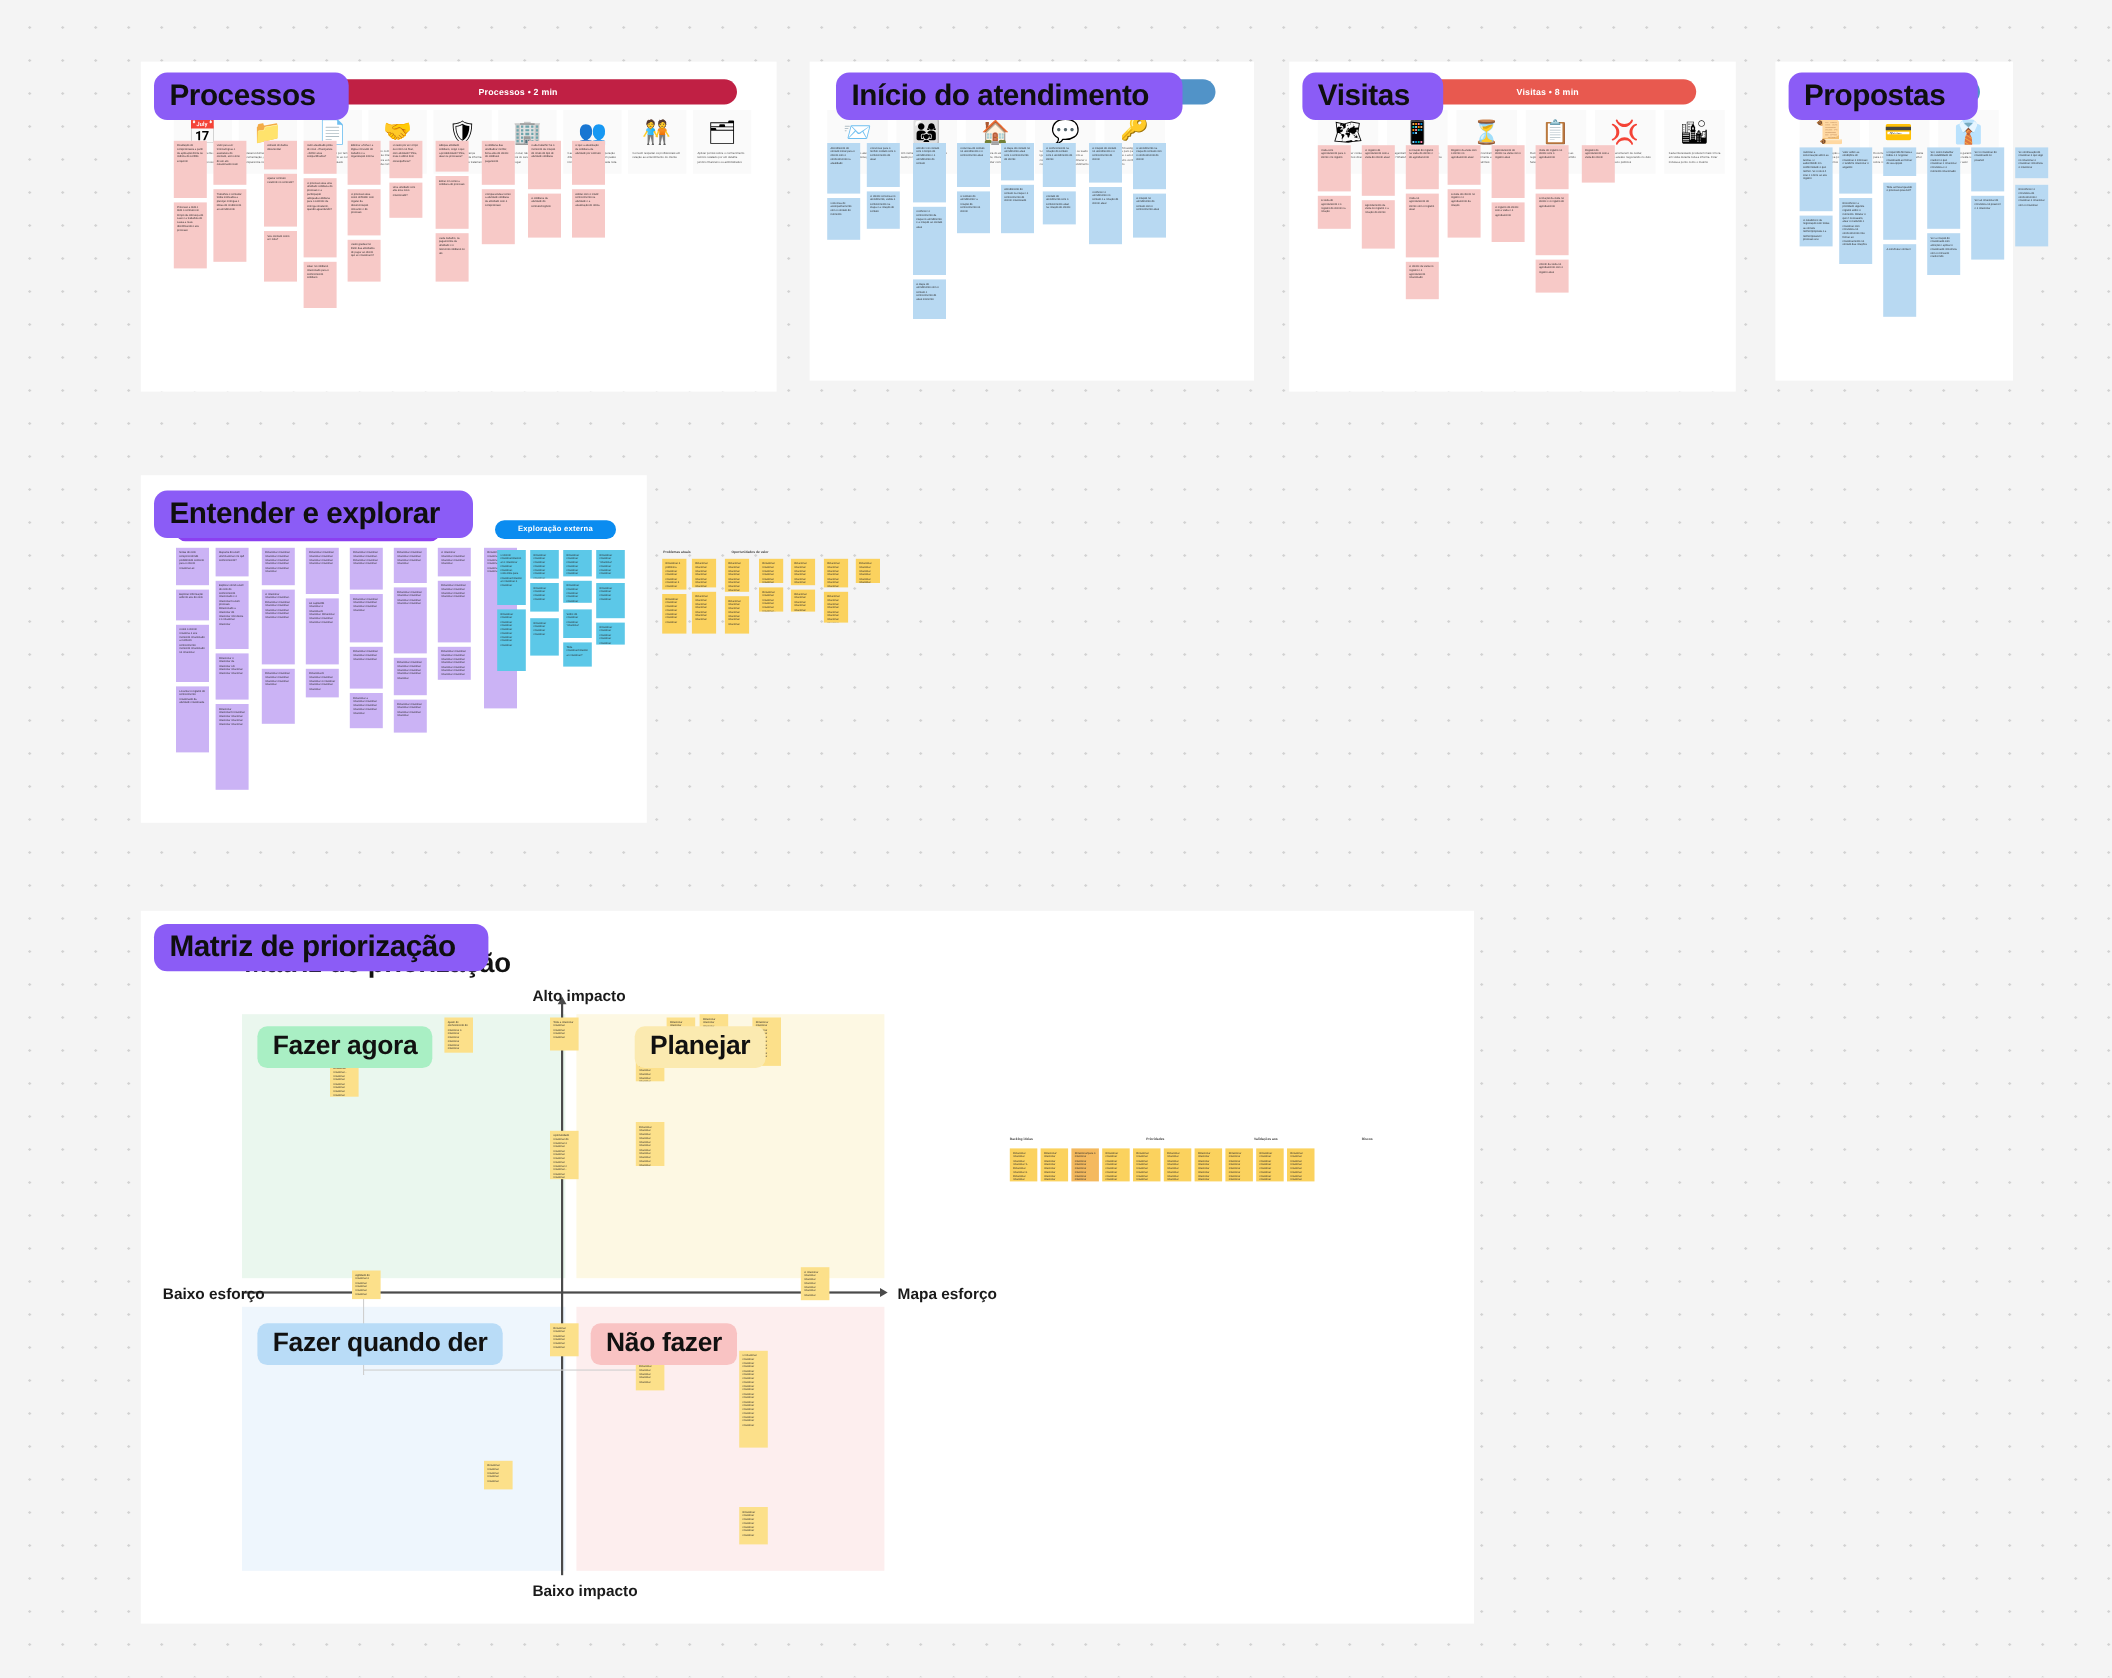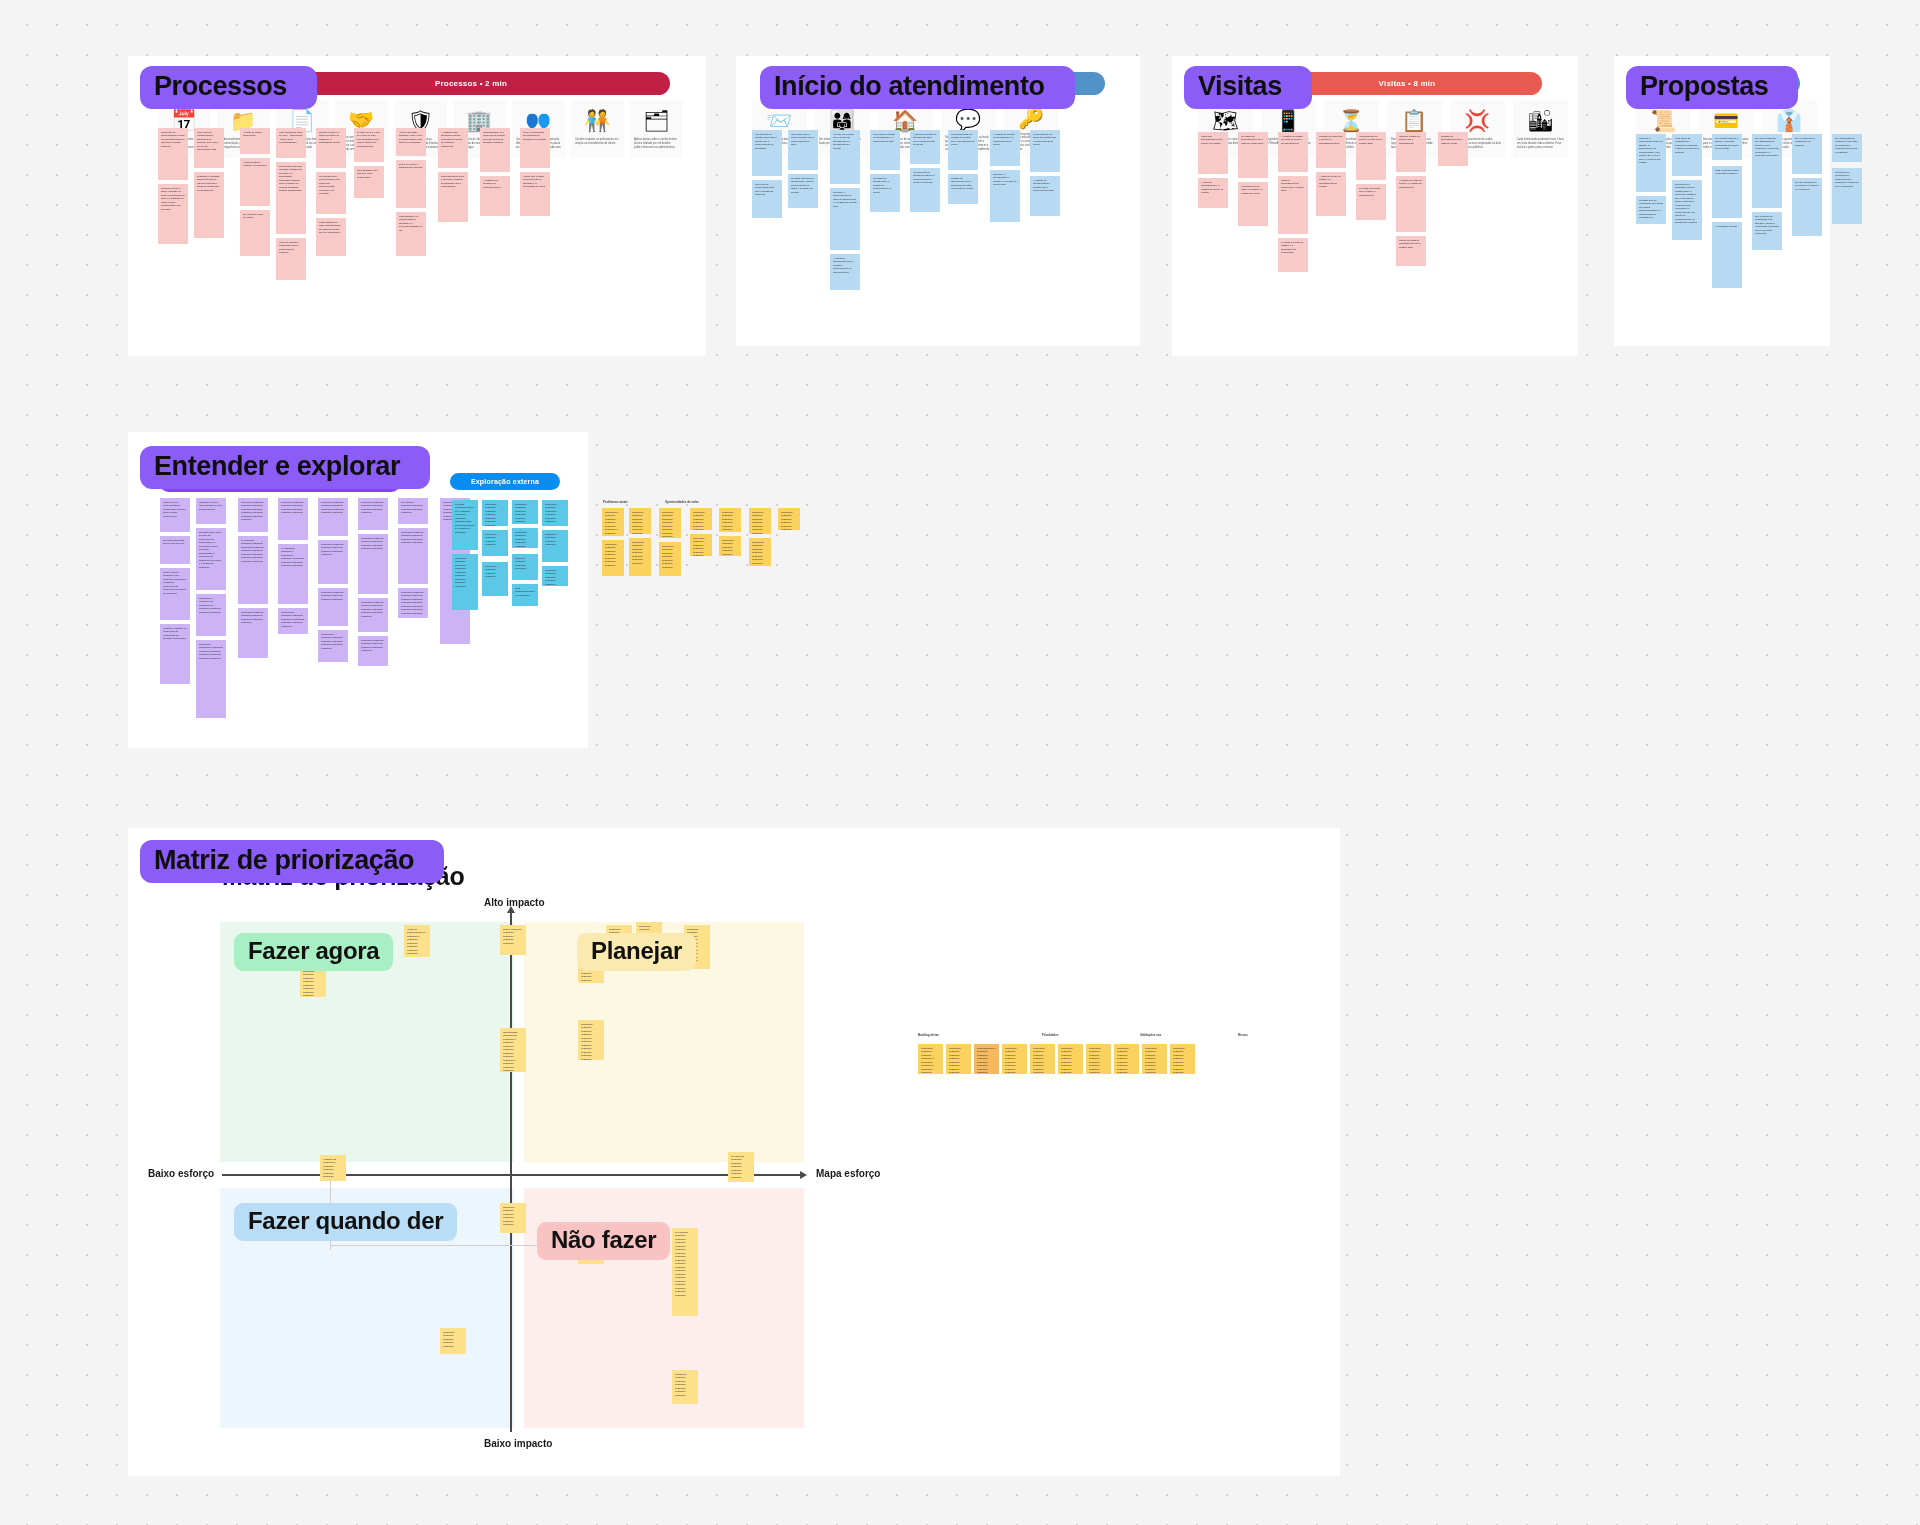--- a/index.html
+++ b/index.html
@@ -126,26 +126,26 @@
     font-size: 24px;
     font-weight: 700;
     color: #111;
     white-space: nowrap;
     letter-spacing: -0.3px;
     z-index: 30;
   }
   .ql-green  { background: #a9efc4; }
   .ql-yellow { background: #fbeab0; margin-left: 40px; }
   .ql-blue   { background: #b9dcf7; }
-  .ql-red    { background: #f9c3c3; margin-top: 19px; }
+  .ql-red    { background: #f9c3c3; }
 
   .axis-line { position: absolute; background: #4a4a4a; }
   .axis-text {
     position: absolute;
-    font-size: 10px;
+    font-size: 14px;
     font-weight: 700;
     color: #1a1a1a;
     white-space: nowrap;
     text-align: right;
   }
   .arrow-up {
     position: absolute;
     width: 0; height: 0;
     border-left: 4px solid transparent;
     border-right: 4px solid transparent;

